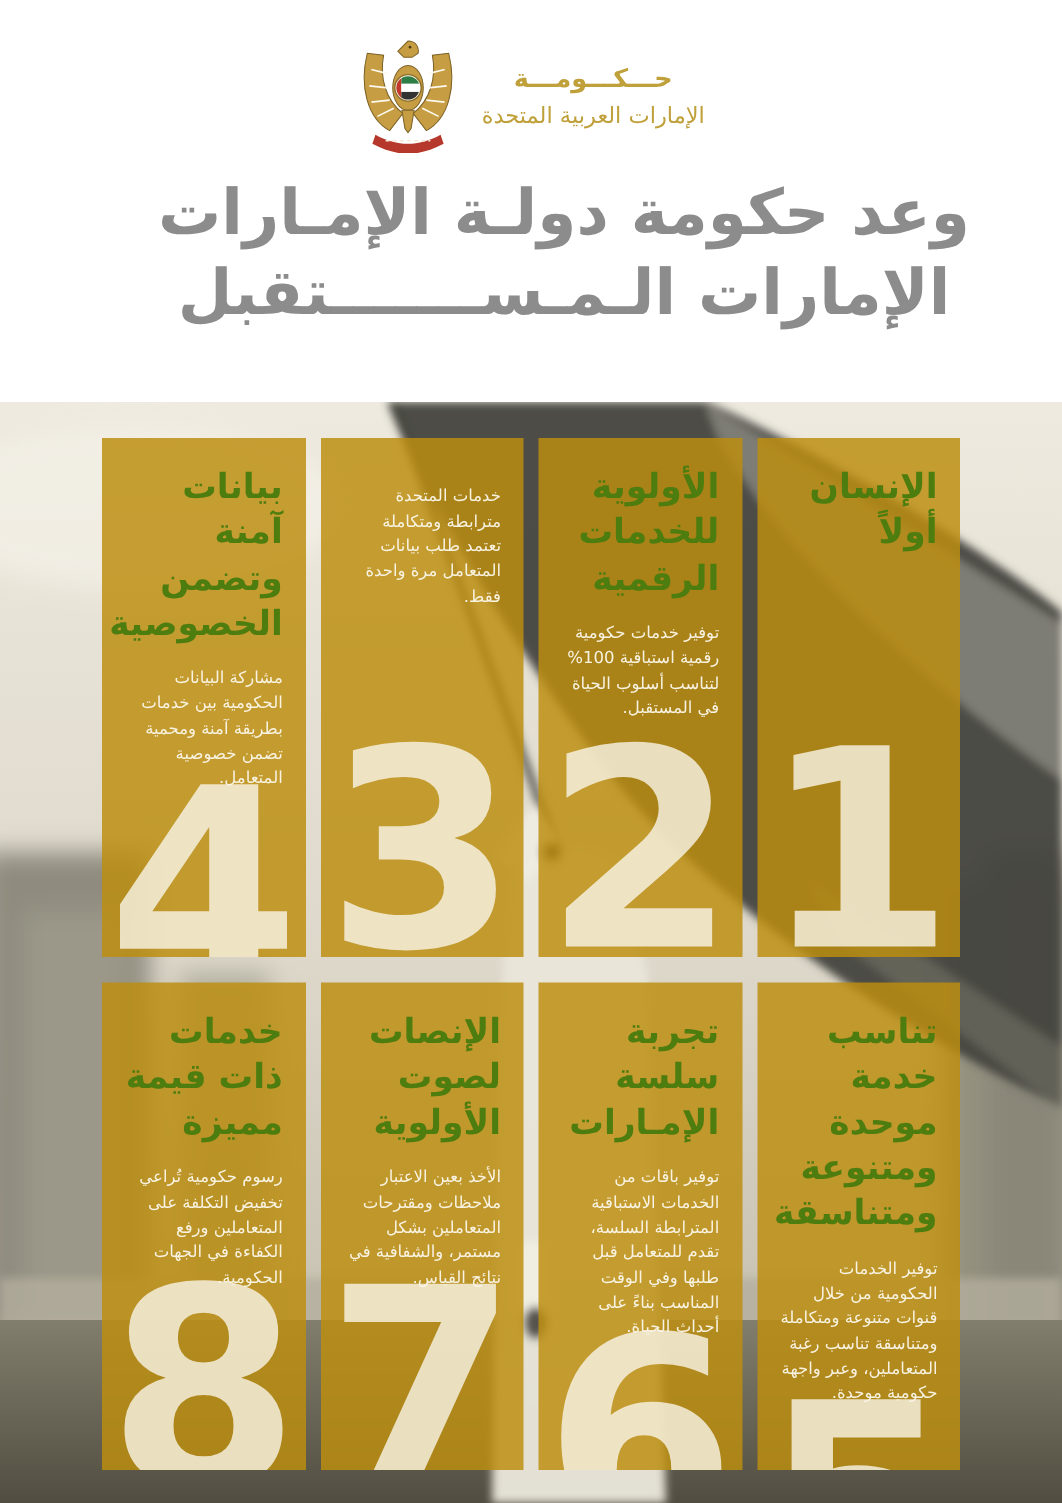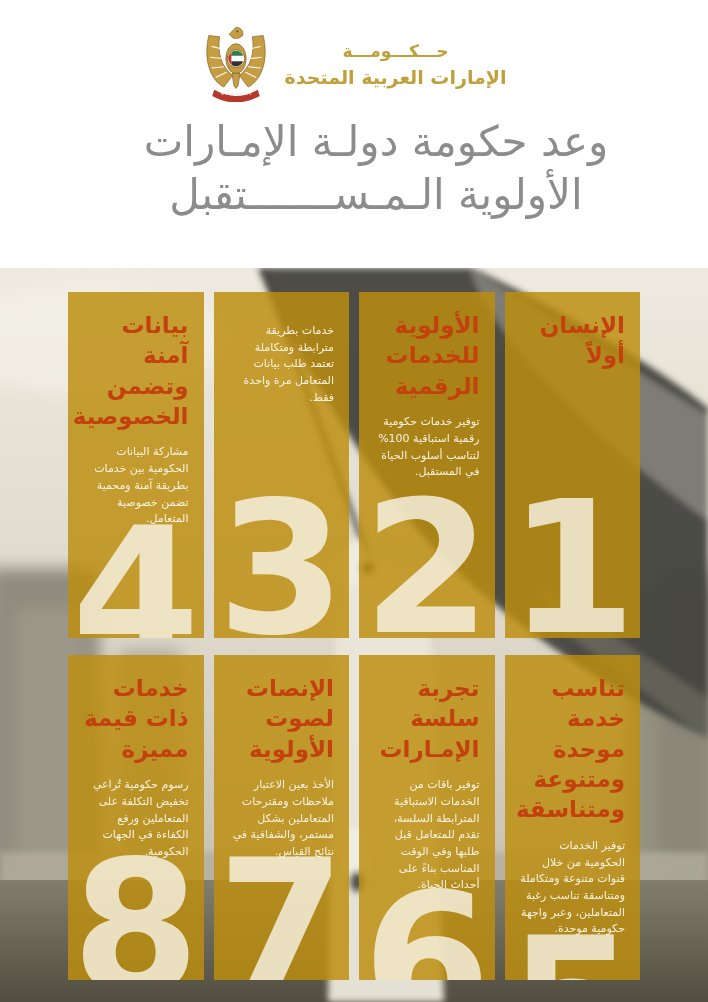--- a/index.html
+++ b/index.html
@@ -11,26 +11,26 @@
   }
   .poster { position:relative; width:708px; height:1002px; background:#fff; }
 
   
   .logo-row {
     position:absolute; top:26px; left:0; right:0;
     display:flex; justify-content:center; align-items:center; gap:15px;
   }
   .logo-text { text-align:center; color:#bfa03a; }
   .logo-word { font-size:17px; font-weight:bold; letter-spacing:.5px; }
-  .logo-name { font-size:19px; font-weight:bold; margin-top:5px; }
+  .logo-name { font-size:15px; font-weight:normal; margin-top:5px; }
   .emblem { width:68px; height:76px; display:block; }
 
   .main-title {
     position:absolute; top:116px; left:0; right:0;
-    text-align:center; color:#8c8c8c; font-weight:normal;
+    text-align:center; color:#8c8c8c; font-weight:bold;
     font-size:42px; line-height:1.25;padding-left:44px;
   }
 
   
   .photo { position:absolute; top:268px; left:0; width:708px; height:734px; z-index:0; }
   .photo svg { display:block; width:708px; height:734px; }
 
   
   .grid {
     position:absolute; top:292px; right:68px; width:572px; z-index:1;
@@ -38,21 +38,21 @@
     grid-template-rows:346px 325px; column-gap:10px; row-gap:17px;
   }
   .card {
     background:rgba(188,142,16,0.84);
     display:flex; flex-direction:column;
     padding:18px 15px 4px;
     overflow:hidden;
   }
   .card-title {
     font-size:23px; font-weight:bold; line-height:1.32;
-    color:#c2410c; text-align:right;
+    color:#4d7c0f; text-align:right;
   }
   .card-body {
     margin-top:13px;
     font-size:11px; line-height:1.52;
     color:rgba(252,248,236,0.95); text-align:right;
   }
   .card-num {
     margin-top:auto; height:140px;
     display:flex; align-items:flex-end; justify-content:center;
     font-size:184px; line-height:0.72; font-weight:bold;
@@ -97,21 +97,21 @@
 
       <path d="M44,70 L47,88 L50,92 L53,88 L56,70 Z" fill="#c79d43" stroke="#7c6124" stroke-width="1"></path>
 
       <path d="M18,94 C40,106 60,106 82,94 L85,103 C60,116 40,116 15,103 Z" fill="#b6372b"></path>
       <path d="M28,100 L72,100" stroke="#f4e7d6" stroke-width="1.6" stroke-dasharray="4 3"></path>
     </svg>
   </div>
 
   <div class="main-title">
     <div>وعد حكومة دولـة الإمـارات</div>
-    <div>الأولوية الـمـســـــــتقبل</div>
+    <div>الإمارات الـمـســـــــتقبل</div>
   </div>
 
   <div class="photo">
     <svg viewBox="0 0 708 734" preserveAspectRatio="none" aria-hidden="true">
       <defs>
         <linearGradient id="sky" x1="0" y1="0" x2="0" y2="1">
           <stop offset="0" stop-color="#eeeadf"></stop>
           <stop offset="0.5" stop-color="#ddd8ca"></stop>
           <stop offset="0.8" stop-color="#c9c4b3"></stop>
         </linearGradient>
@@ -160,21 +160,21 @@
     <article class="card">
       <h3 class="card-title">الإنسان أولاً</h3>
       <div class="card-num">1</div>
     </article>
     <article class="card">
       <h3 class="card-title">الأولوية للخدمات الرقمية</h3>
       <p class="card-body">توفير خدمات حكومية رقمية استباقية 100% لتناسب أسلوب الحياة في المستقبل.</p>
       <div class="card-num">2</div>
     </article>
     <article class="card">
-      <p class="card-body">خدمات بطريقة مترابطة ومتكاملة تعتمد طلب بيانات المتعامل مرة واحدة فقط.</p>
+      <p class="card-body">خدمات المتحدة مترابطة ومتكاملة تعتمد طلب بيانات المتعامل مرة واحدة فقط.</p>
       <div class="card-num">3</div>
     </article>
     <article class="card">
       <h3 class="card-title">بيانات آمنة وتضمن الخصوصية</h3>
       <p class="card-body">مشاركة البيانات الحكومية بين خدمات بطريقة آمنة ومحمية تضمن خصوصية المتعامل.</p>
       <div class="card-num">4</div>
     </article>
     <article class="card">
       <h3 class="card-title">تناسب خدمة موحدة ومتنوعة ومتناسقة</h3>
       <p class="card-body">توفير الخدمات الحكومية من خلال قنوات متنوعة ومتكاملة ومتناسقة تناسب رغبة المتعاملين، وعبر واجهة حكومية موحدة.</p>

